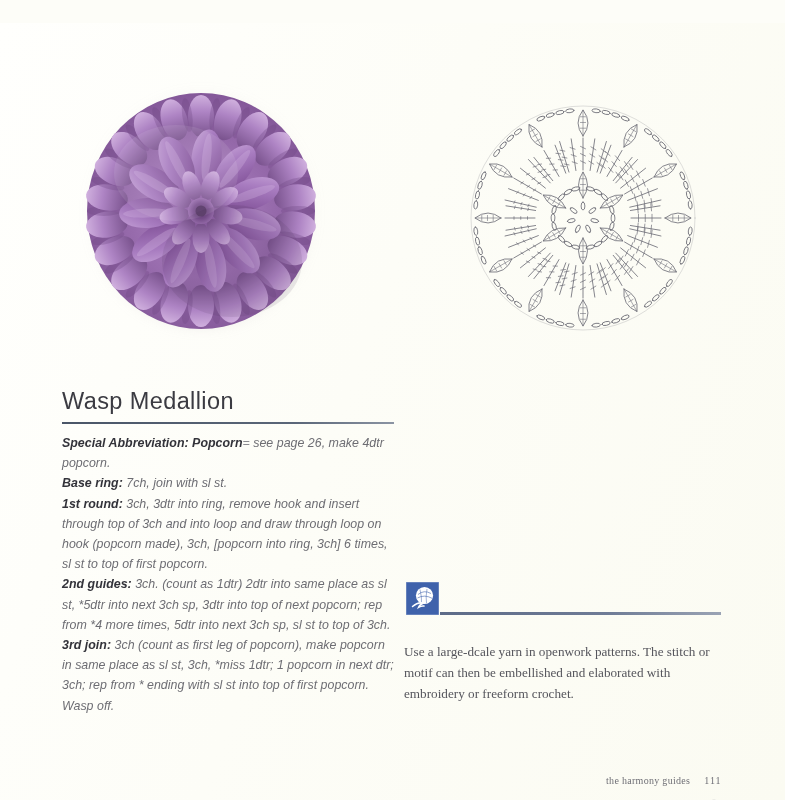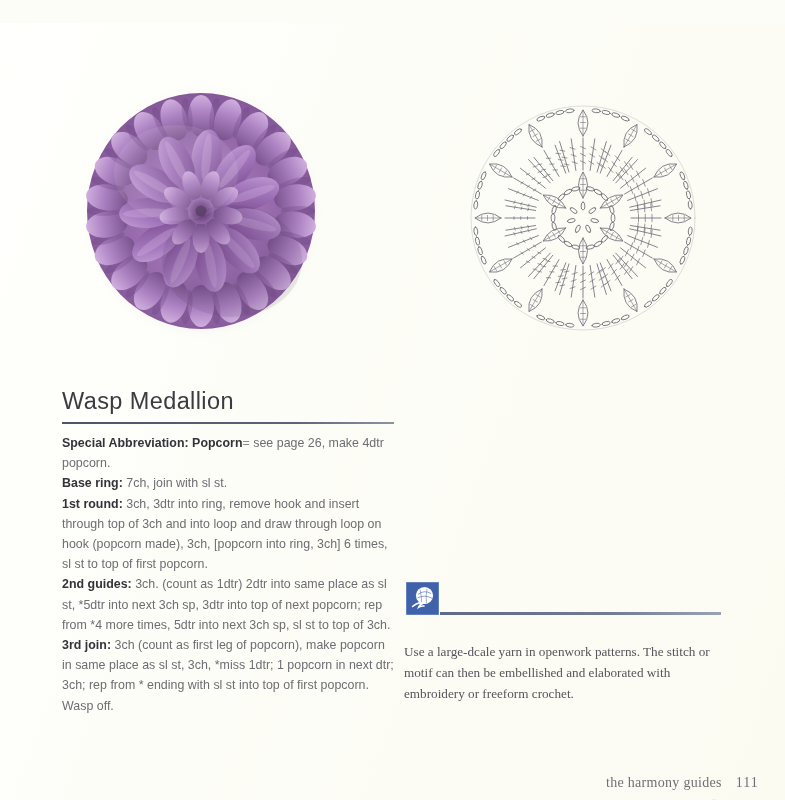--- a/index.html
+++ b/index.html
@@ -84,21 +84,21 @@
   .instructions {
     position: absolute;
     left: 62px;
     top: 410px;
     width: 334px;
     font-size: 12.4px;
     line-height: 20.2px;
     color: #6d6d73;
     letter-spacing: 0.02px;
   }
-  .instructions p { margin: 0 0 0 0; }
+  .instructions p { margin: 0 0 0 0; font-style: italic; }
   .instructions b {
     color: #33333a;
     font-weight: 700;
   }
   .eq { color: #8b8b90; }
 
   
   .tip-icon {
     position: absolute;
     left: 406px;
@@ -127,21 +127,21 @@
     line-height: 21px;
     color: #55555c;
   }
 
   
   .footer {
     position: absolute;
     left: 606px;
     top: 752px;
     font-family: "Liberation Serif", serif;
-    font-size: 14px;
+    font-size: 10px;
     color: #6f6f76;
     letter-spacing: 0.3px;
   }
   .footer .pg {
     margin-left: 14px;
     letter-spacing: 1px;
   }
 
   .watermark {
     position: absolute;

